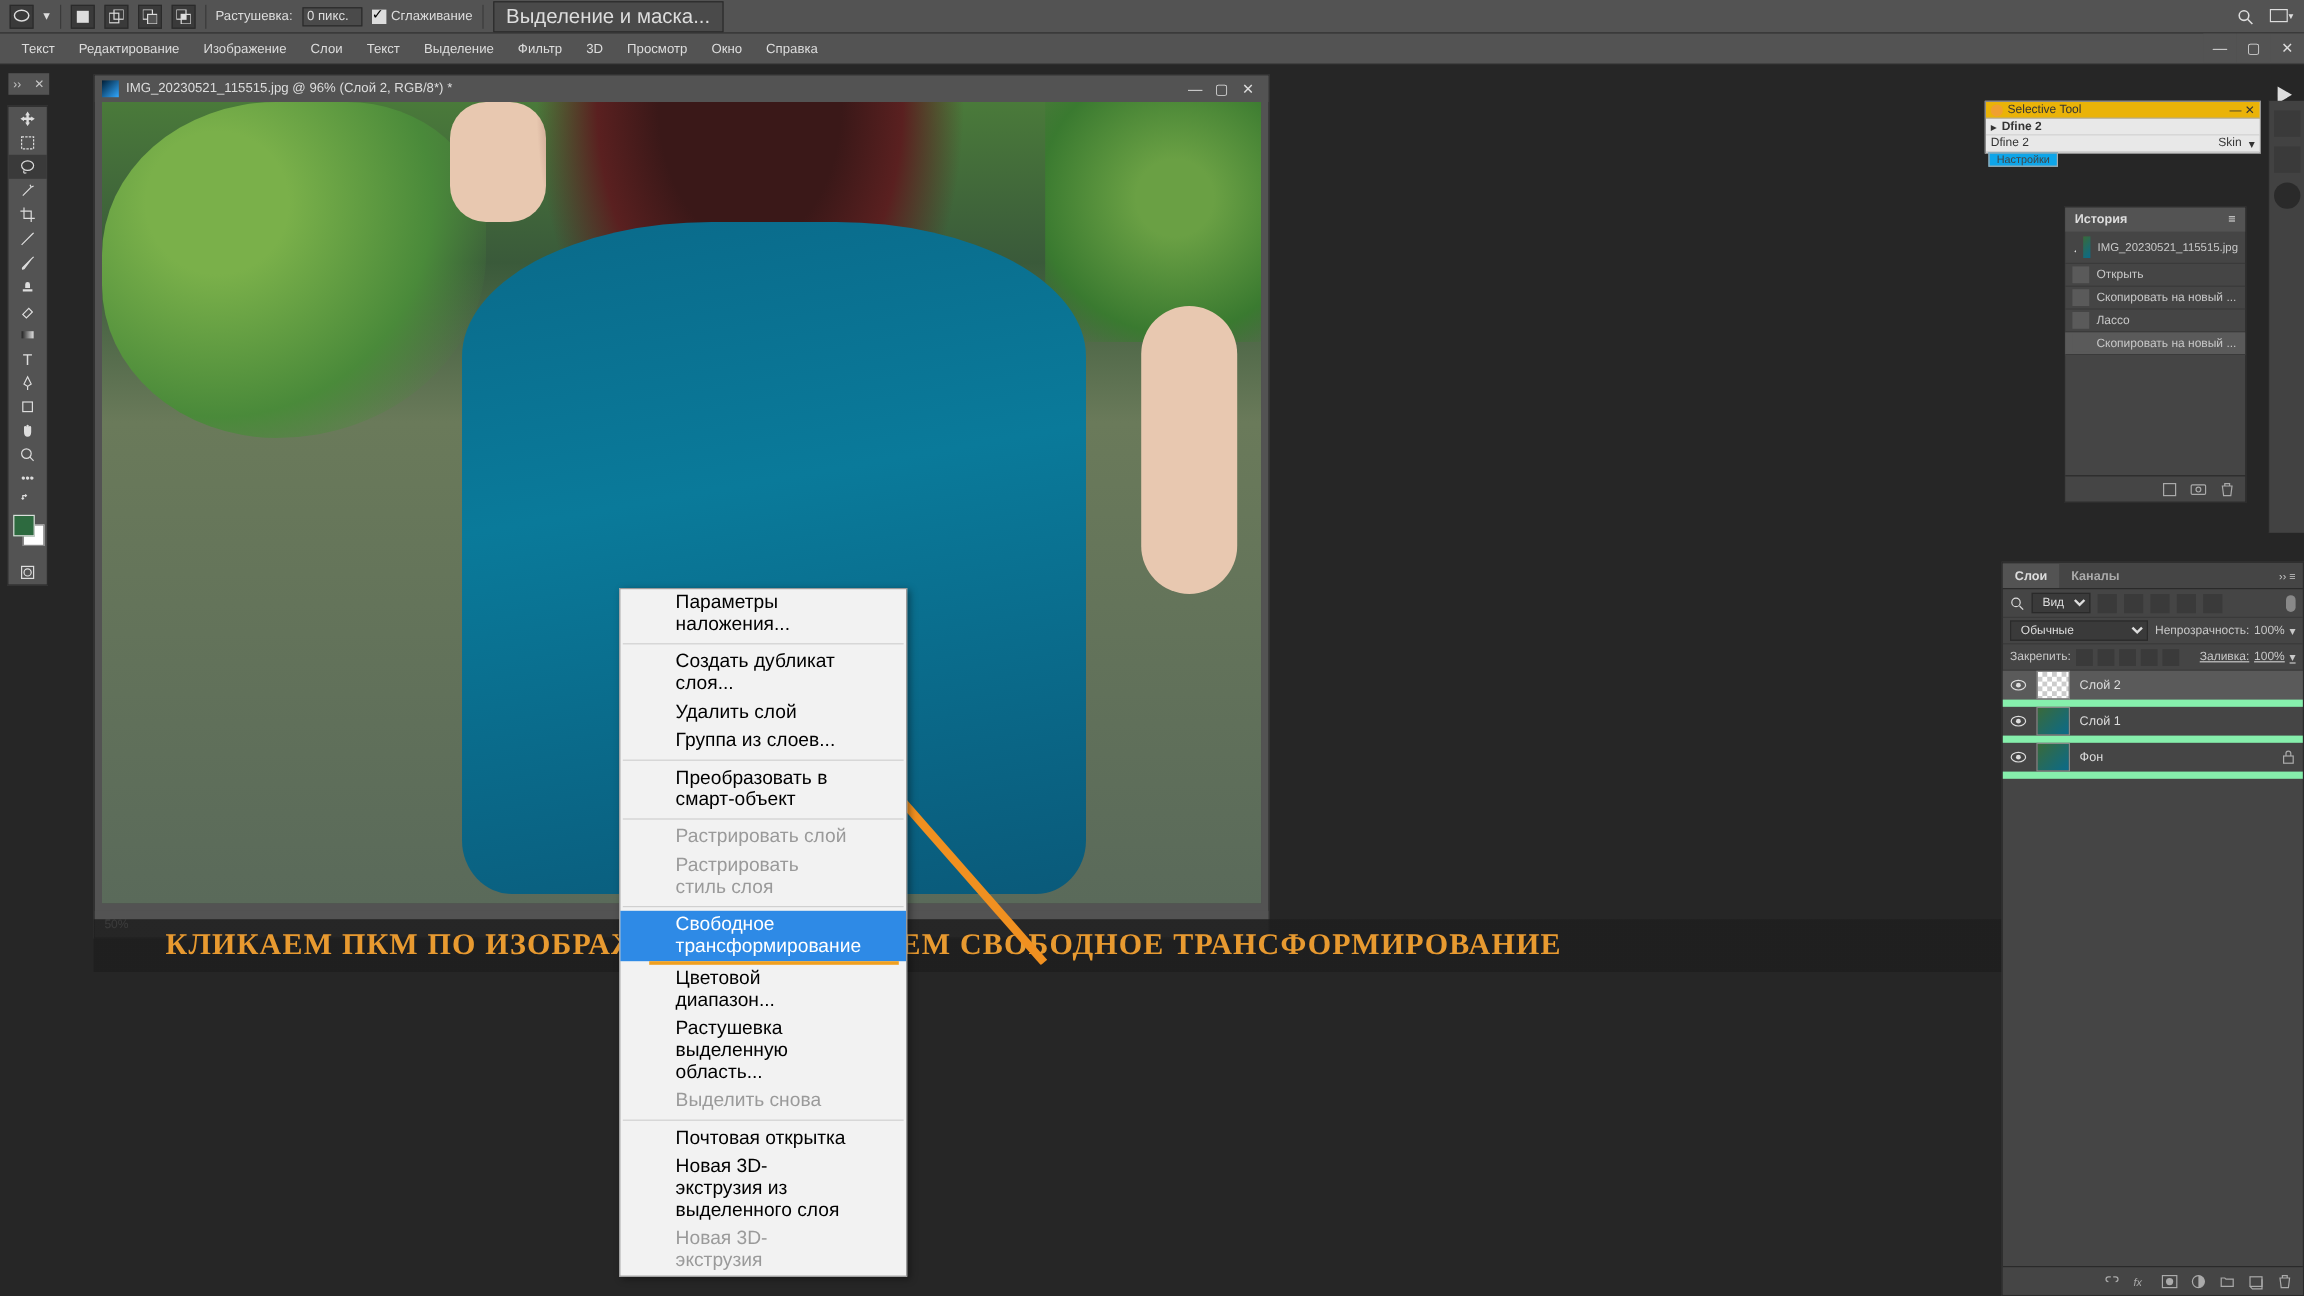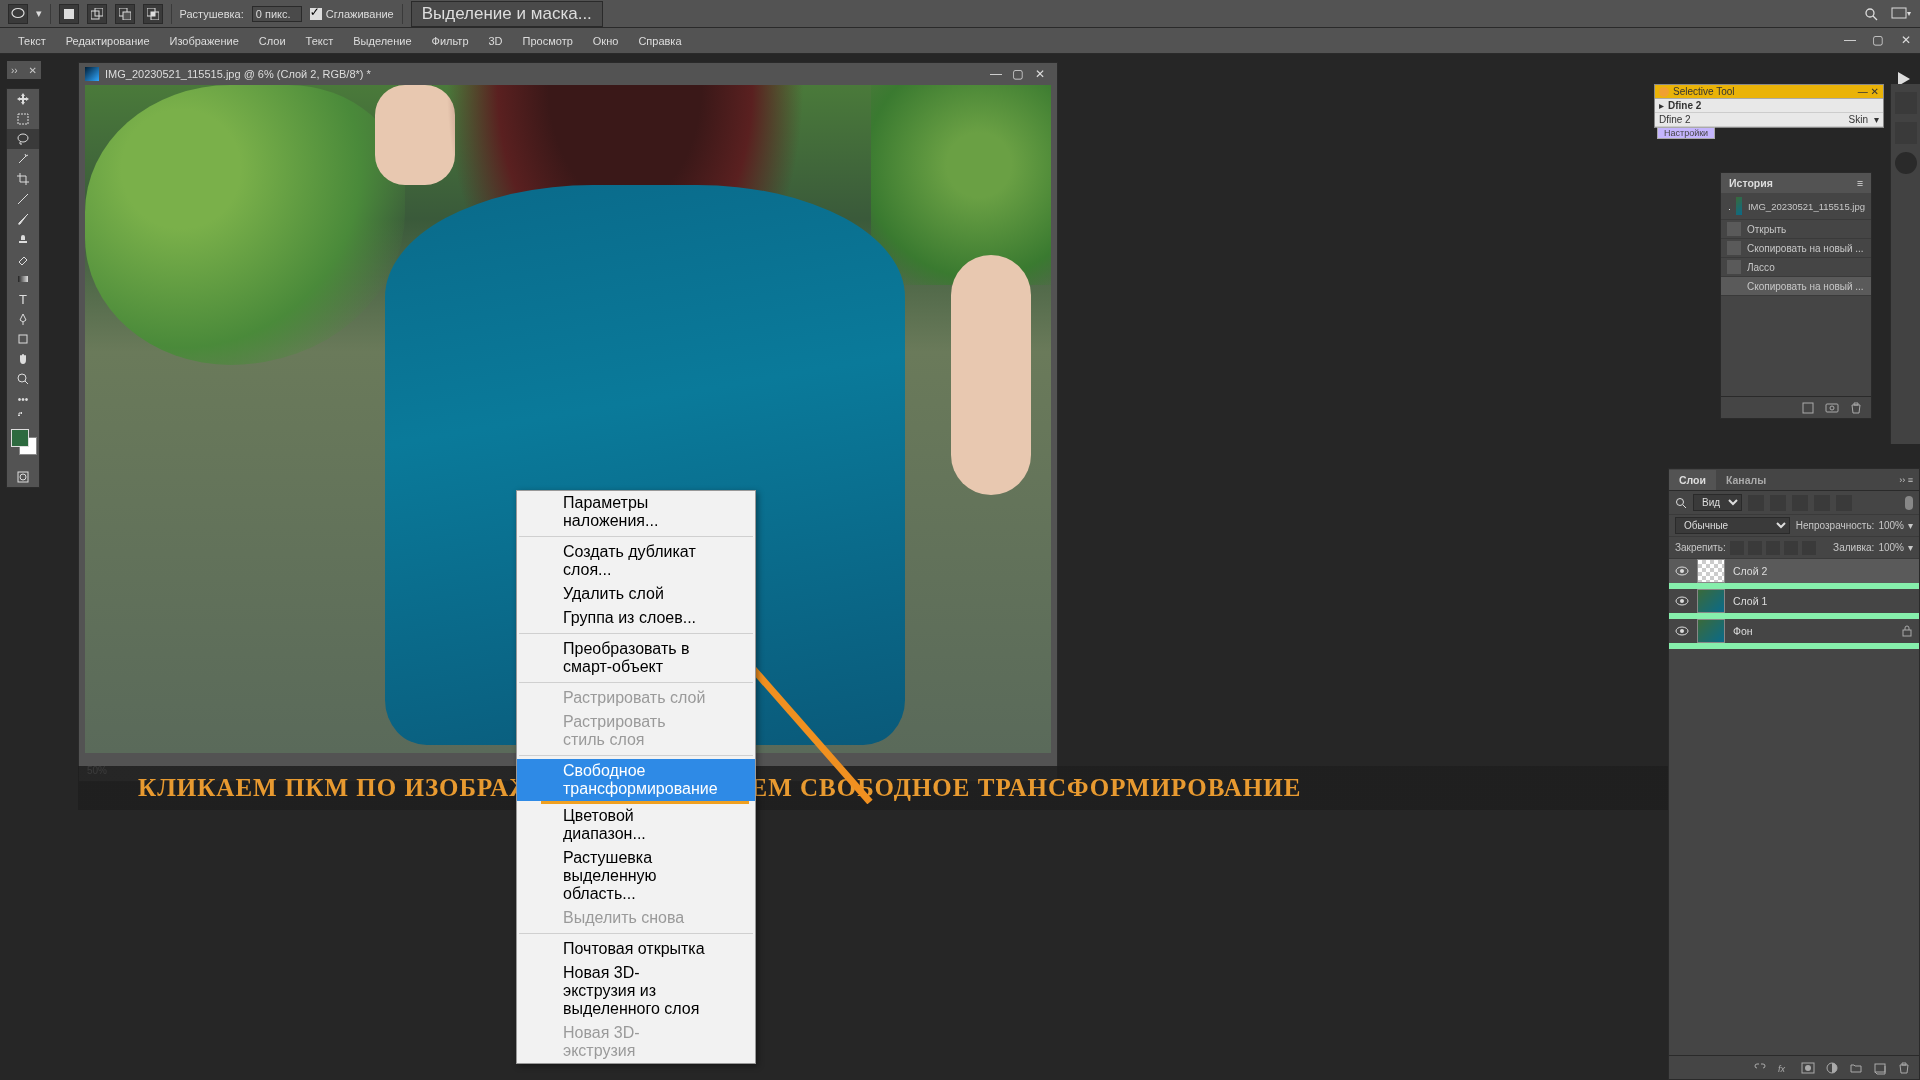--- a/index.html
+++ b/index.html
@@ -65,21 +65,21 @@
 .arrow-anno { position: absolute; top: 580px; left: 720px; width: 160px; height: 170px; z-index: 99; pointer-events: none; }
 
 
 .caption-bar { position: absolute; left: 78px; right: 0; top: 712px; height: 44px; background: linear-gradient(180deg, rgba(30,30,30,0.85), rgba(30,30,30,0.85)); display: flex; align-items: center; padding: 0 60px; }
 .caption-bar span { font-family: Georgia, serif; font-size: 25px; font-weight: bold; color: #e89a30; letter-spacing: 1px; }
 
 
 .sel-tool { position: absolute; top: 30px; right: 36px; width: 230px; background: #e8e8e8; border: 1px solid #888; font-size: 10px; z-index: 50; }
 .sel-tool .st-title { height: 14px; background: #eab308; display: flex; align-items: center; padding: 0 4px; color: #333; border-bottom: 1px solid #aaa; }
 .sel-tool .st-row { height: 14px; display: flex; align-items: center; padding: 0 4px; background: #e8e8e8; color: #333; border-bottom: 1px solid #ccc; }
-.sel-tool .st-tab { position: absolute; bottom: -12px; left: 2px; background: #c4b5fd; border: 1px solid #aaa; padding: 0 6px; font-size: 9px; color: #444; }
+.sel-tool .st-tab { position: absolute; bottom: -12px; left: 2px; background: #0ea5e9; border: 1px solid #aaa; padding: 0 6px; font-size: 9px; color: #444; }
 
 
 .right-strip { position: absolute; top: 30px; right: 0; width: 30px; background: #424242; display: flex; flex-direction: column; align-items: center; gap: 8px; padding: 8px 0; border-left: 1px solid #2a2a2a; height: 360px; }
 .right-strip .ric { width: 22px; height: 22px; background: #3a3a3a; }
 
 
 .props-panel { position: absolute; top: 96px; right: 36px; width: 222px; background: #454545; border: 1px solid #2a2a2a; }
 .props-panel .pp-head { height: 22px; display: flex; align-items: center; padding: 0 6px; font-size: 10.5px; font-weight: bold; color: #ddd; border-bottom: 1px solid #2a2a2a; gap: 6px; }
 .props-panel .pp-body { padding: 6px; display: flex; gap: 10px; }
 .props-panel .pp-body label { font-size: 10px; }
@@ -101,21 +101,21 @@
 .layers-panel .lp-tabs { height: 22px; display: flex; align-items: center; border-bottom: 1px solid #2a2a2a; }
 .layers-panel .lp-tabs .tab { padding: 4px 10px; font-size: 10.5px; font-weight: bold; color: #aaa; }
 .layers-panel .lp-tabs .tab.active { background: #535353; color: #ddd; }
 .layers-panel .lp-row1 { height: 24px; display: flex; align-items: center; padding: 0 6px; gap: 6px; border-bottom: 1px solid #3a3a3a; }
 .layers-panel .lp-row1 select, .layers-panel select { background: #3a3a3a; border: 1px solid #2a2a2a; color: #ddd; font-size: 10px; padding: 1px 4px; }
 .layers-panel .lp-row1 .filter-ic { width: 16px; height: 16px; background: #3a3a3a; }
 .layers-panel .lp-row2 { height: 22px; display: flex; align-items: center; padding: 0 6px; gap: 6px; border-bottom: 1px solid #3a3a3a; }
 .layers-panel .lp-row2 .opac { margin-left: auto; display: flex; align-items: center; gap: 4px; font-size: 10px; }
 .layers-panel .lp-row3 { height: 22px; display: flex; align-items: center; padding: 0 6px; gap: 4px; font-size: 10px; border-bottom: 1px solid #3a3a3a; }
 .layers-panel .lp-row3 .lock-ic { width: 14px; height: 14px; background: #3a3a3a; }
-.layers-panel .lp-row3 .fill { margin-left: auto; display: flex; align-items: flex-start; gap: 4px; }
+.layers-panel .lp-row3 .fill { margin-left: auto; display: flex; align-items: flex-start; gap: 4px; text-decoration: underline; }
 .layers-panel .layer { height: 30px; display: flex; align-items: center; padding: 0 6px; gap: 8px; border-bottom: 6px solid #86efac; }
 .layers-panel .layer.selected { background: #5a5a5a; }
 .layers-panel .layer .eye { width: 14px; height: 14px; }
 .layers-panel .layer .lthumb { width: 28px; height: 24px; border: 1px solid #888; }
 .layers-panel .layer .lname { font-size: 10.5px; color: #ddd; }
 .layers-panel .layer .llock { margin-left: auto; width: 12px; height: 12px; }
 .layers-panel .lp-foot { position: absolute; bottom: 0; left: 0; right: 0; height: 24px; display: flex; align-items: center; justify-content: flex-end; gap: 10px; padding: 0 8px; border-top: 1px solid #2a2a2a; background: #454545; }
 .layers-panel .lp-foot .fic { width: 14px; height: 14px; }
 
 
@@ -307,21 +307,21 @@
         <svg width="14" height="14">
           <rect x="2" y="2" width="10" height="10" fill="none" stroke="#ddd"></rect>
           <circle cx="7" cy="7" r="3" fill="none" stroke="#ddd"></circle>
         </svg>
       </div>
   </div>
 
   <div class="doc-window">
     <div class="doc-titlebar">
       <div class="dicon"></div>
-      <span>IMG_20230521_115515.jpg @ 6% (Слой 2, RGB/8*) *</span>
+      <span>IMG_20230521_115515.jpg @ 96% (Слой 2, RGB/8*) *</span>
       <div class="spacer"></div>
       <div class="wbtn">—</div>
       <div class="wbtn">▢</div>
       <div class="wbtn">✕</div>
     </div>
     <div class="doc-canvas">
       <div class="doc-image">
         <div class="leaves-l"></div>
         <div class="leaves-r"></div>
         <div class="arm-l"></div>

